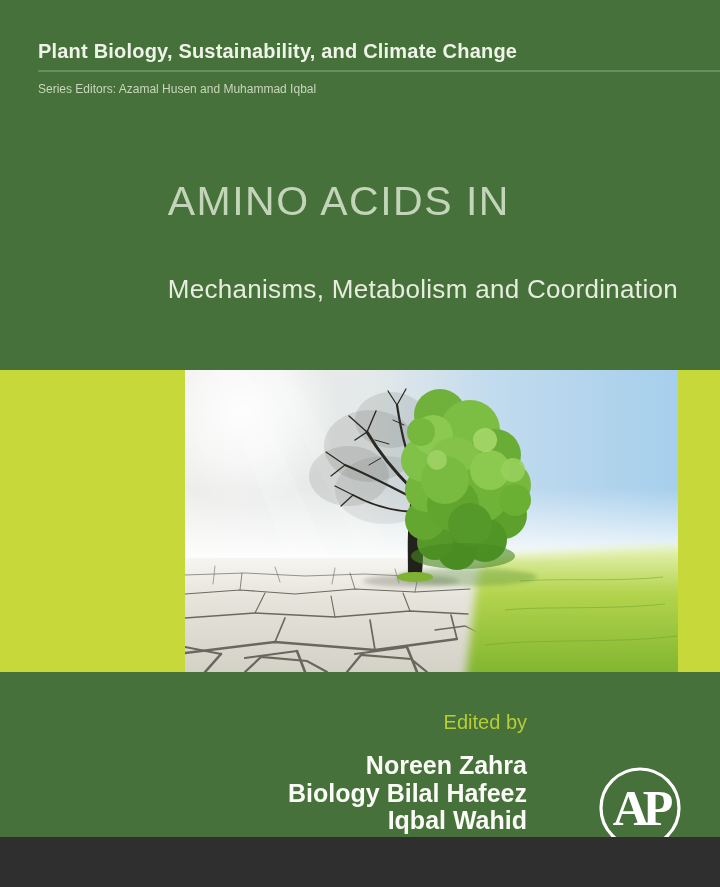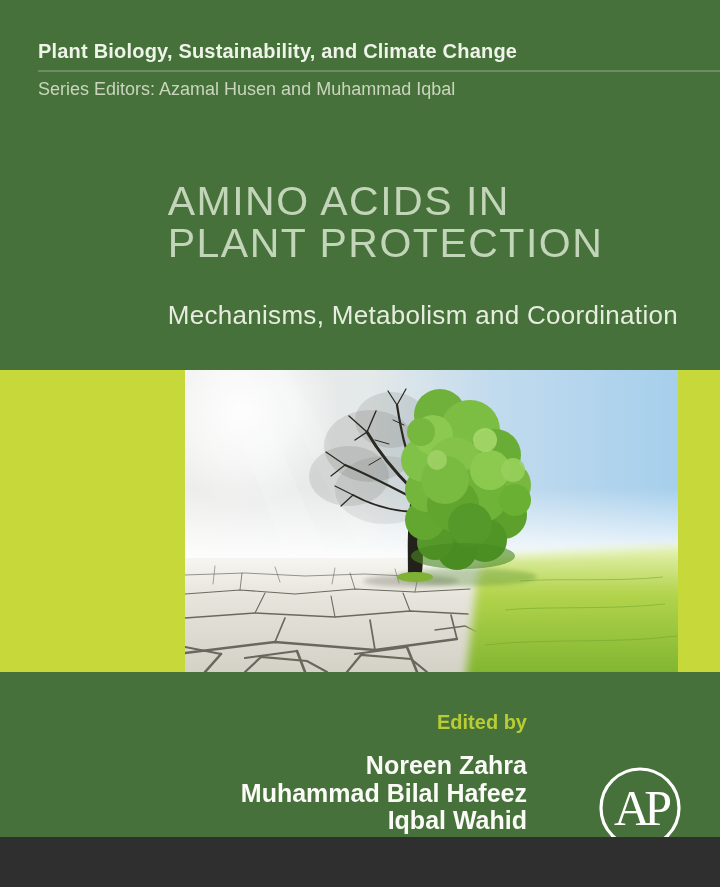--- a/index.html
+++ b/index.html
@@ -21,36 +21,36 @@
   .series-title{
     font-size:20px;font-weight:600;letter-spacing:.2px;
     color:#eff4e9;line-height:26px;
   }
   .series-divider{
     margin-top:6px;height:2px;
     background:rgba(255,255,255,.20);
   }
   .series-editors{
     margin-top:6px;
-    font-size:18px;font-weight:400;
+    font-size:12px;font-weight:400;
     color:#c9d6bd;line-height:22px;
   }
 
   
   .title-block{
     position:absolute;right:42px;top:180px;
     text-align:left;
   }
   .title-line{
     font-size:41px;line-height:42px;font-weight:300;
     letter-spacing:1.5px;
     color:#c3d5b9;
   }
   .subtitle{
-    margin-top:36px;
+    margin-top:52px;
     font-size:26px;font-weight:400;letter-spacing:.3px;
     color:#e7edde;line-height:30px;
   }
 
   
   .mid-band{
     position:absolute;left:0;top:370px;
     width:720px;height:302px;
     background:#c6d83a;
   }
@@ -60,49 +60,48 @@
     overflow:hidden;
   }
   .photo svg{display:block;}
 
   
   .editors-block{
     position:absolute;right:193px;top:710px;
     text-align:right;
   }
   .edited-by{
-    font-size:20px;font-weight:700;
+    font-size:20px;font-weight:400;
     color:#b7cc36;line-height:24px;
   }
   .editor-name{
     font-size:25px;font-weight:600;
     color:#fafbf6;line-height:27.5px;
   }
   .editor-names{margin-top:18px;}
 
   
   .ap-logo{
     position:absolute;left:597px;top:765px;
-    width:86px;height:86px;
+    width:86px;height:86px;font-weight:bold;
   }
 </style>
 </head>
 <body>
 
 <div class="cover">
 
   <div class="series-header">
     <div class="series-title">Plant Biology, Sustainability, and Climate Change</div>
     <div class="series-divider"></div>
     <div class="series-editors">Series Editors: Azamal Husen and Muhammad Iqbal</div>
   </div>
 
   <div class="title-block">
     <div class="title-line">AMINO ACIDS IN</div>
-    <div class="title-line">PLANT PROTECTION</div>
     <div class="subtitle">Mechanisms, Metabolism and Coordination</div>
   </div>
 
   <div class="mid-band">
     <div class="photo">
       <svg width="493" height="302" viewBox="0 0 493 302" xmlns="http://www.w3.org/2000/svg">
         <defs>
           <linearGradient id="sky" x1="0" y1="0" x2="1" y2="0">
             <stop offset="0" stop-color="#ededeb"></stop>
             <stop offset="0.38" stop-color="#e4e9e9"></stop>
@@ -223,21 +222,21 @@
 
         <ellipse cx="230" cy="207" rx="18" ry="5" fill="#7fb234"></ellipse>
       </svg>
     </div>
   </div>
 
   <div class="editors-block">
     <div class="edited-by">Edited by</div>
     <div class="editor-names">
       <div class="editor-name">Noreen Zahra</div>
-      <div class="editor-name">Muhammad Bilal Hafeez</div>
+      <div class="editor-name">Biology Bilal Hafeez</div>
       <div class="editor-name">Iqbal Wahid</div>
     </div>
   </div>
 
   <div class="ap-logo">
     <svg width="86" height="86" viewBox="0 0 86 86" xmlns="http://www.w3.org/2000/svg">
       <circle cx="43" cy="43" r="39" fill="none" stroke="#ffffff" stroke-width="3.2"></circle>
       <text x="43" y="60" text-anchor="middle" font-family="Liberation Serif, serif" font-size="50" letter-spacing="-6" fill="#ffffff">AP</text>
     </svg>
   </div>

